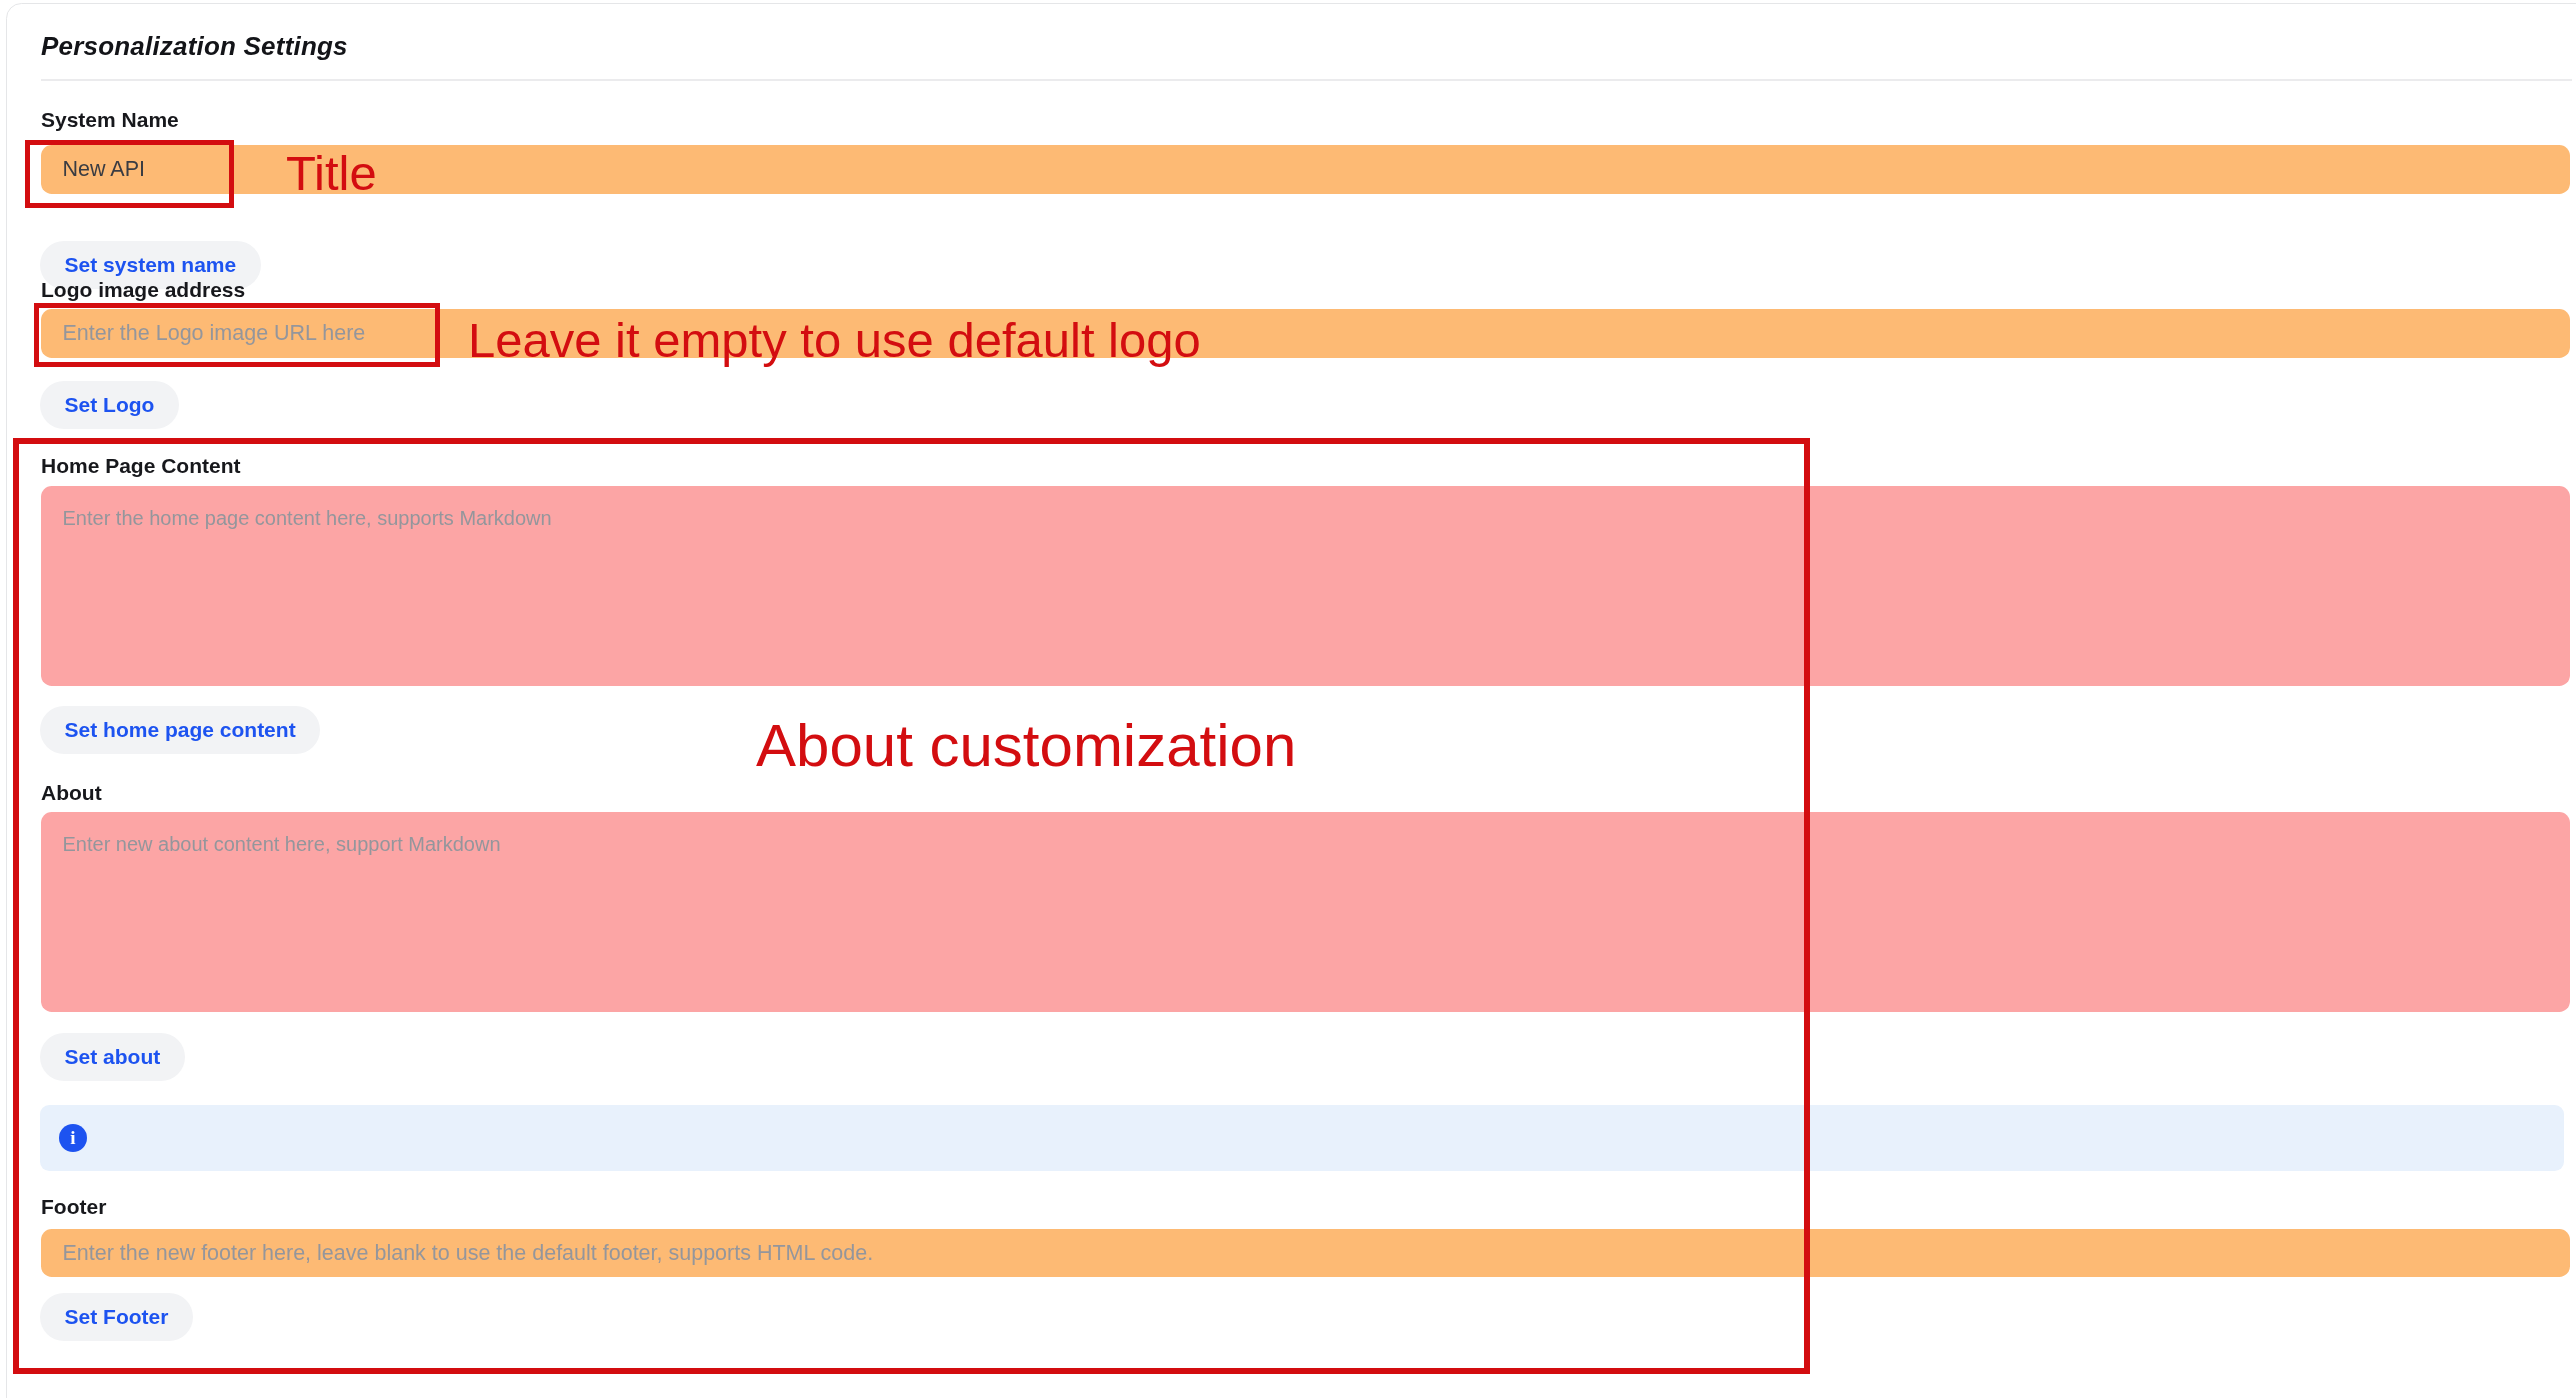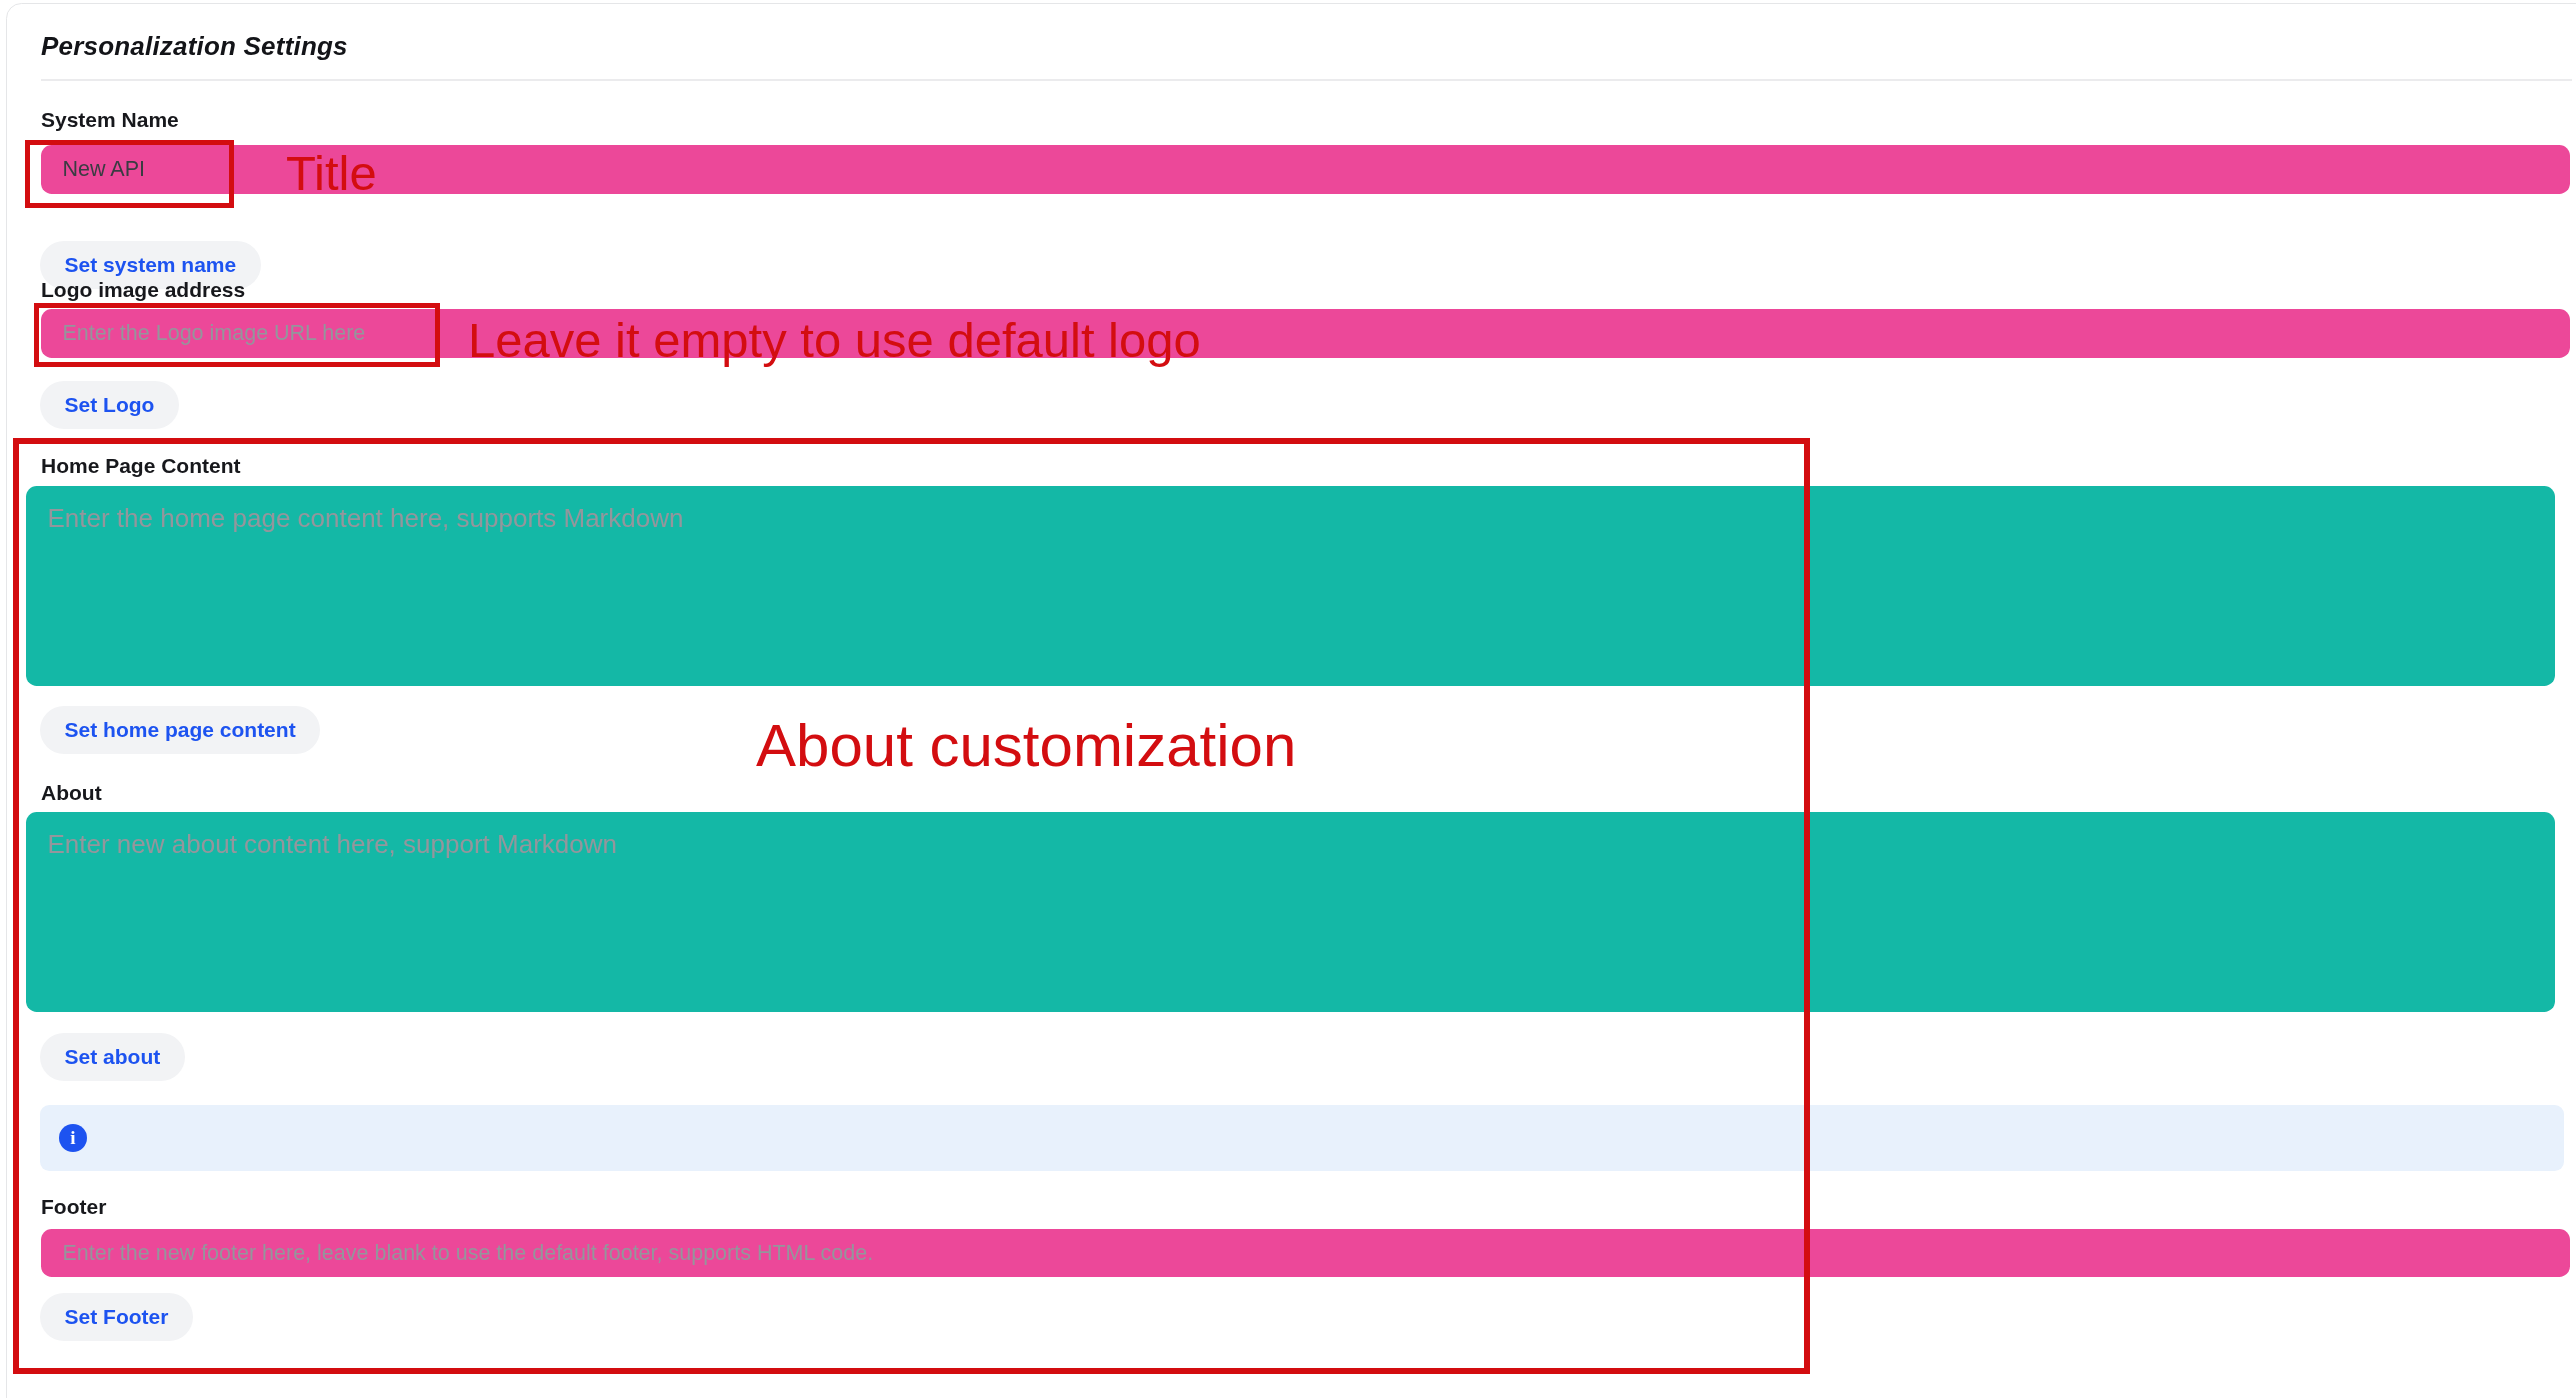--- a/index.html
+++ b/index.html
@@ -29,36 +29,36 @@
     width: 2531px; height: 1.5px; background: #ebebed;
   }
   .field-label {
     position: absolute; left: 41px;
     font-size: 21px; font-weight: 600; color: #17181c;
     line-height: 26px;
   }
   .text-input {
     position: absolute; left: 41px;
     width: 2529px; height: 49px;
-    background: #ec4899;
+    background: #fdba74;
     border: none; outline: none;
     border-radius: 10.7px;
     padding: 0 21.5px;
     font-family: "Liberation Sans", sans-serif;
     font-size: 21.5px; color: #3a3c42;
   }
   .text-area {
-    position: absolute; left: 26px;
+    position: absolute; left: 41px;
     width: 2529px; height: 200px;
-    background: #14b8a6;
+    background: #fca5a5;
     border: none; outline: none; resize: none;
     border-radius: 10.7px;
     padding: 18.4px 21.5px;
     font-family: "Liberation Sans", sans-serif;
-    font-size: 26px; color: #3a3c42;
+    font-size: 20px; color: #3a3c42;
     line-height: 28px;
   }
   .text-input::placeholder, .text-area::placeholder { color: #94969c; opacity: 1; }
   .pill-btn {
     position: absolute; left: 40px;
     height: 48px;
     background: #f2f3f5;
     border: none; outline: none; cursor: pointer;
     border-radius: 24px;
     padding: 0 24.6px;

